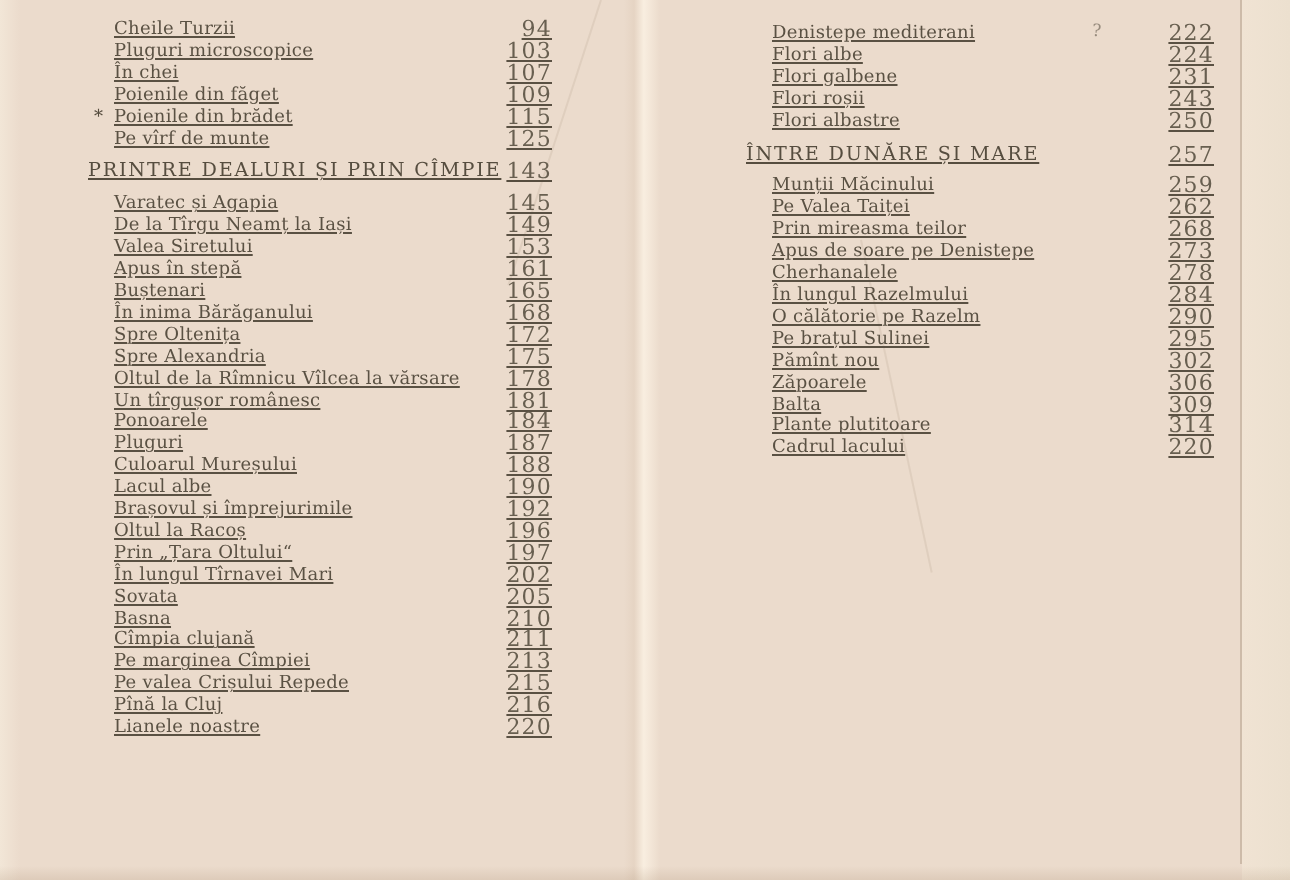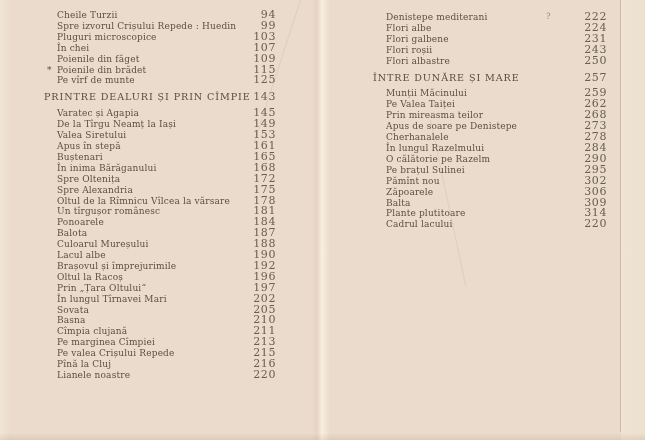--- a/index.html
+++ b/index.html
@@ -46,20 +46,21 @@
   .crease.c2{left:430px;top:120px;height:170px;transform:rotate(-12deg);transform-origin:top;}
 
   
   .toc{position:absolute;}
   #left-toc{left:44px;top:10px;width:232px;}
   #right-toc{left:373px;top:12px;width:234px;}
   .row{
     position:relative;display:flex;align-items:flex-end;
     line-height:10.9px;font-size:9px;letter-spacing:.15px;
     white-space:nowrap;
+    text-decoration:underline;
   }
   .row .title{padding-left:13px;}
   .row .num{margin-left:auto;font-size:11px;letter-spacing:.6px;color:#685f50;}
   .row.heading{
     margin:6px 0 5px 0;
     font-size:9.6px;letter-spacing:.9px;color:#564d3f;
   }
   .row.heading .title{padding-left:0;}
   .marker{
     position:absolute;left:3px;top:0;font-size:9px;color:#564d3f;
@@ -81,24 +82,20 @@
   <div class="edge-left"></div>
   <div class="crease c1"></div>
   <div class="crease c2"></div>
 
   <div class="toc" id="left-toc">
       <div class="row">
         <span class="title">Cheile Turzii</span>
         <span class="num">94</span>
       </div>
       <div class="row">
-        <span class="title">Spre izvorul Crișului Repede : Huedin</span>
-        <span class="num">99</span>
-      </div>
-      <div class="row">
         <span class="title">Pluguri microscopice</span>
         <span class="num">103</span>
       </div>
       <div class="row">
         <span class="title">În chei</span>
         <span class="num">107</span>
       </div>
       <div class="row">
         <span class="title">Poienile din făget</span>
         <span class="num">109</span>
@@ -154,21 +151,21 @@
       </div>
       <div class="row">
         <span class="title">Un tîrgușor românesc</span>
         <span class="num">181</span>
       </div>
       <div class="row">
         <span class="title">Ponoarele</span>
         <span class="num">184</span>
       </div>
       <div class="row">
-        <span class="title">Balota</span>
+        <span class="title">Pluguri</span>
         <span class="num">187</span>
       </div>
       <div class="row">
         <span class="title">Culoarul Mureșului</span>
         <span class="num">188</span>
       </div>
       <div class="row">
         <span class="title">Lacul albe</span>
         <span class="num">190</span>
       </div>

